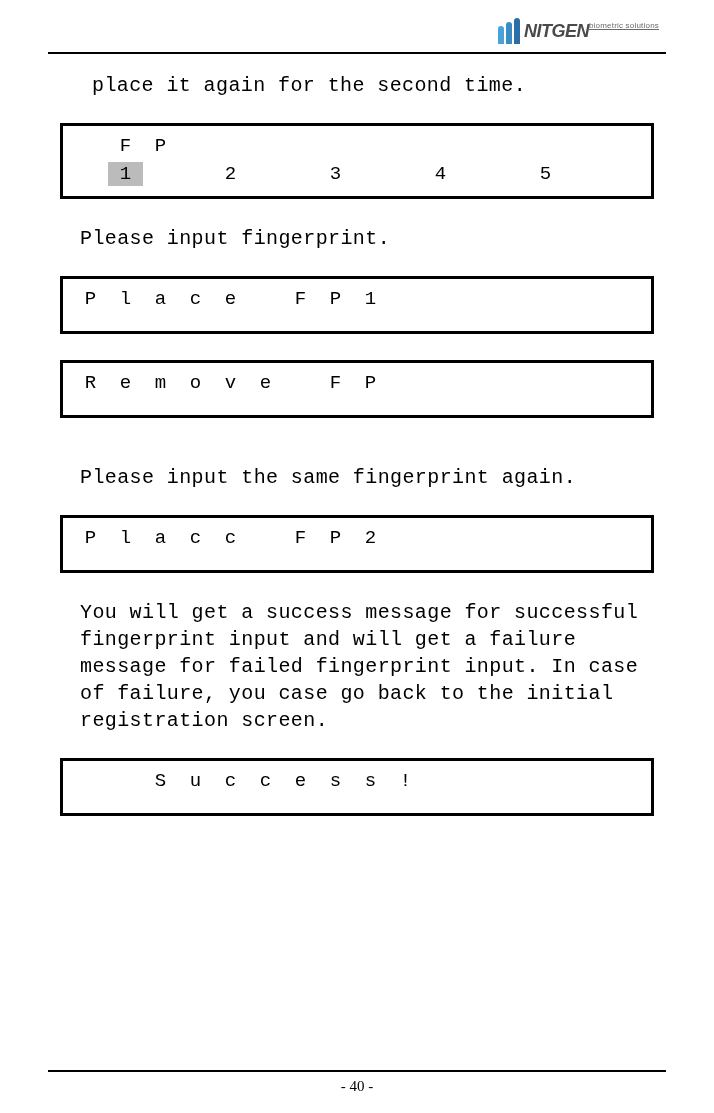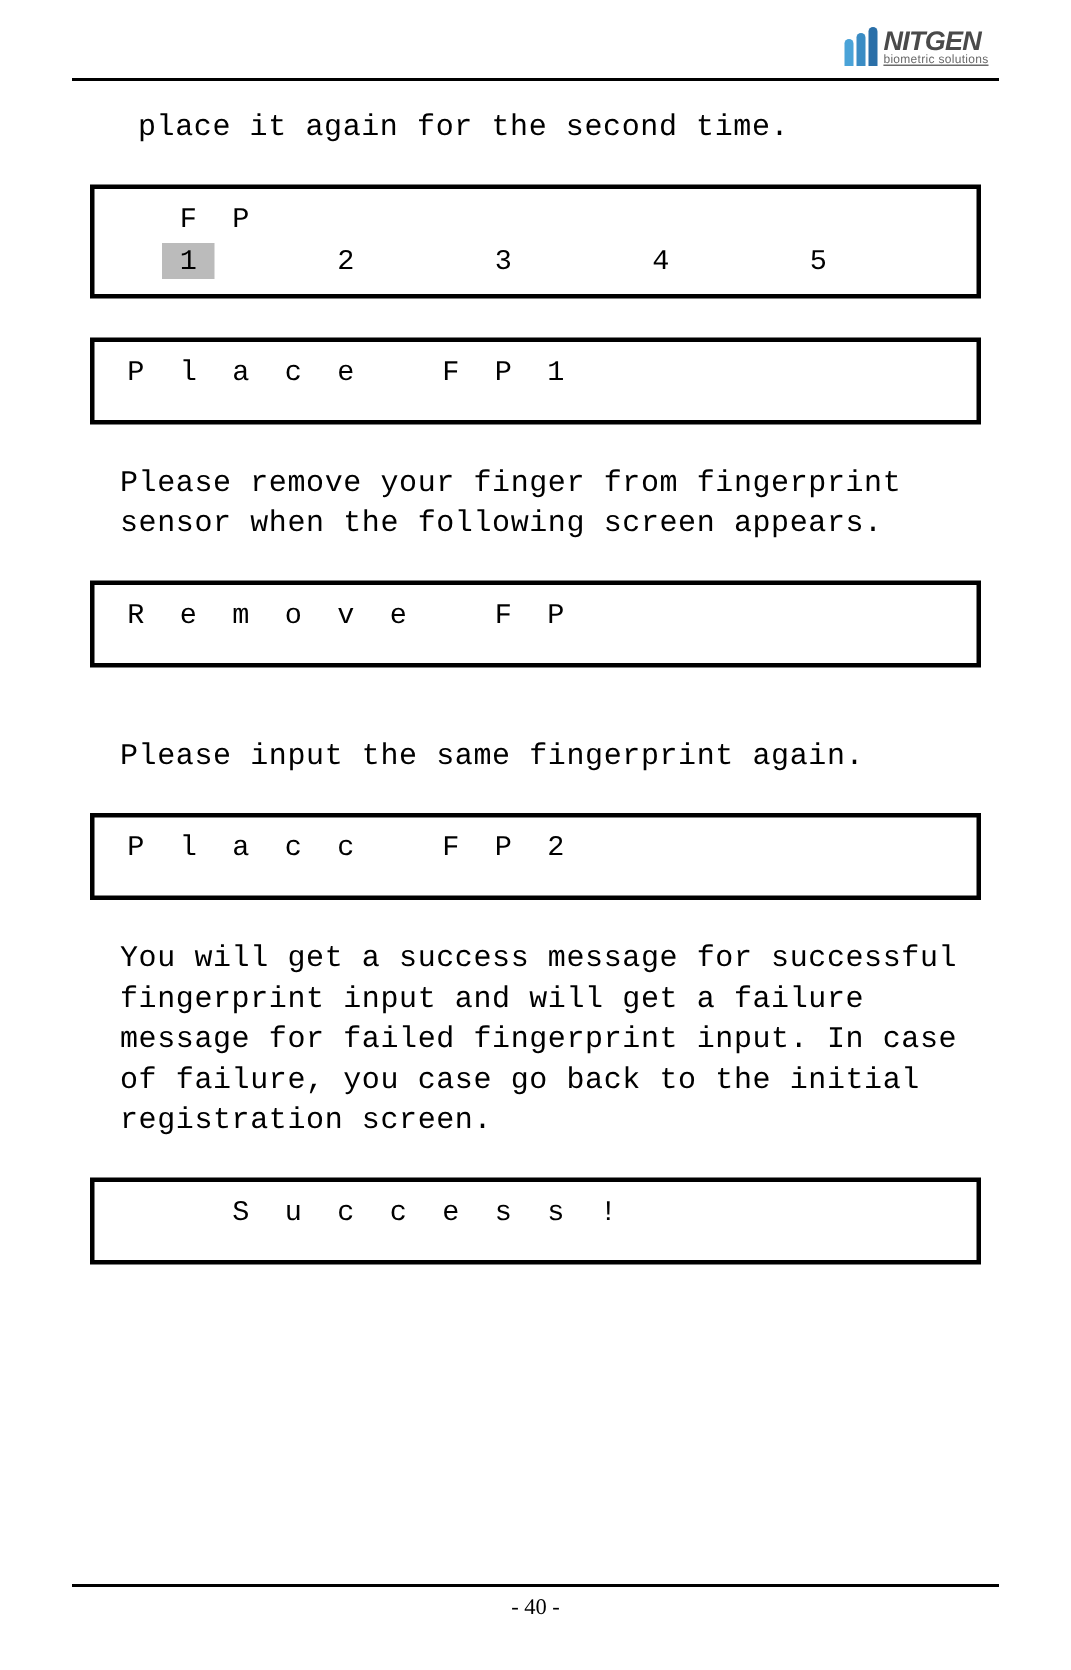--- a/index.html
+++ b/index.html
@@ -29,21 +29,21 @@
       display: flex;
       gap: 2px;
       align-items: flex-end;
     }
     .logo-bar {
       width: 6px;
       border-radius: 3px 3px 0 0;
     }
     .logo-text {
       display: flex;
-      flex-direction: column;
+      flex-direction: row;
       align-items: flex-start;
       line-height: 1;
     }
     .logo-name {
       font-family: Arial, sans-serif;
       font-weight: bold;
       font-style: italic;
       font-size: 18px;
       color: #4a4a4a;
       letter-spacing: -0.5px;
@@ -99,21 +99,21 @@
       align-items: center;
       justify-content: center;
       font-size: 19px;
       font-family: "Courier New", monospace;
     }
     .cell.hl {
       background: #bbb;
     }
     .footer {
       position: absolute;
-      bottom: 32px;
+      bottom: 18px;
       left: 0;
       right: 0;
     }
     .footer-line {
       border-top: 2px solid #000;
       margin: 0 48px;
     }
     .page-num {
       text-align: center;
       font-family: "Times New Roman", serif;
@@ -178,20 +178,21 @@
           <div class="cell">4</div>
           <div class="cell"></div>
           <div class="cell"></div>
           <div class="cell">5</div>
           <div class="cell"></div>
           <div class="cell"></div>
         </div>
     </div>
   </div>
 
+  <div class="instr instr-hang">Please input fingerprint.</div>
 
   <div class="display-box small">
     <div class="display-grid">
       <div class="display-row" id="b2r1">
           <div class="cell">P</div>
           <div class="cell">l</div>
           <div class="cell">a</div>
           <div class="cell">c</div>
           <div class="cell">e</div>
           <div class="cell"></div>
@@ -202,23 +203,20 @@
           <div class="cell"></div>
           <div class="cell"></div>
           <div class="cell"></div>
           <div class="cell"></div>
           <div class="cell"></div>
           <div class="cell"></div>
         </div>
     </div>
   </div>
 
-  <div class="instr instr-hang">
-    <span>Please remove your finger from fingerprint sensor when the following screen appears.</span>
-  </div>
 
   <div class="display-box small">
     <div class="display-grid">
       <div class="display-row" id="b3r1">
           <div class="cell">R</div>
           <div class="cell">e</div>
           <div class="cell">m</div>
           <div class="cell">o</div>
           <div class="cell">v</div>
           <div class="cell">e</div>

